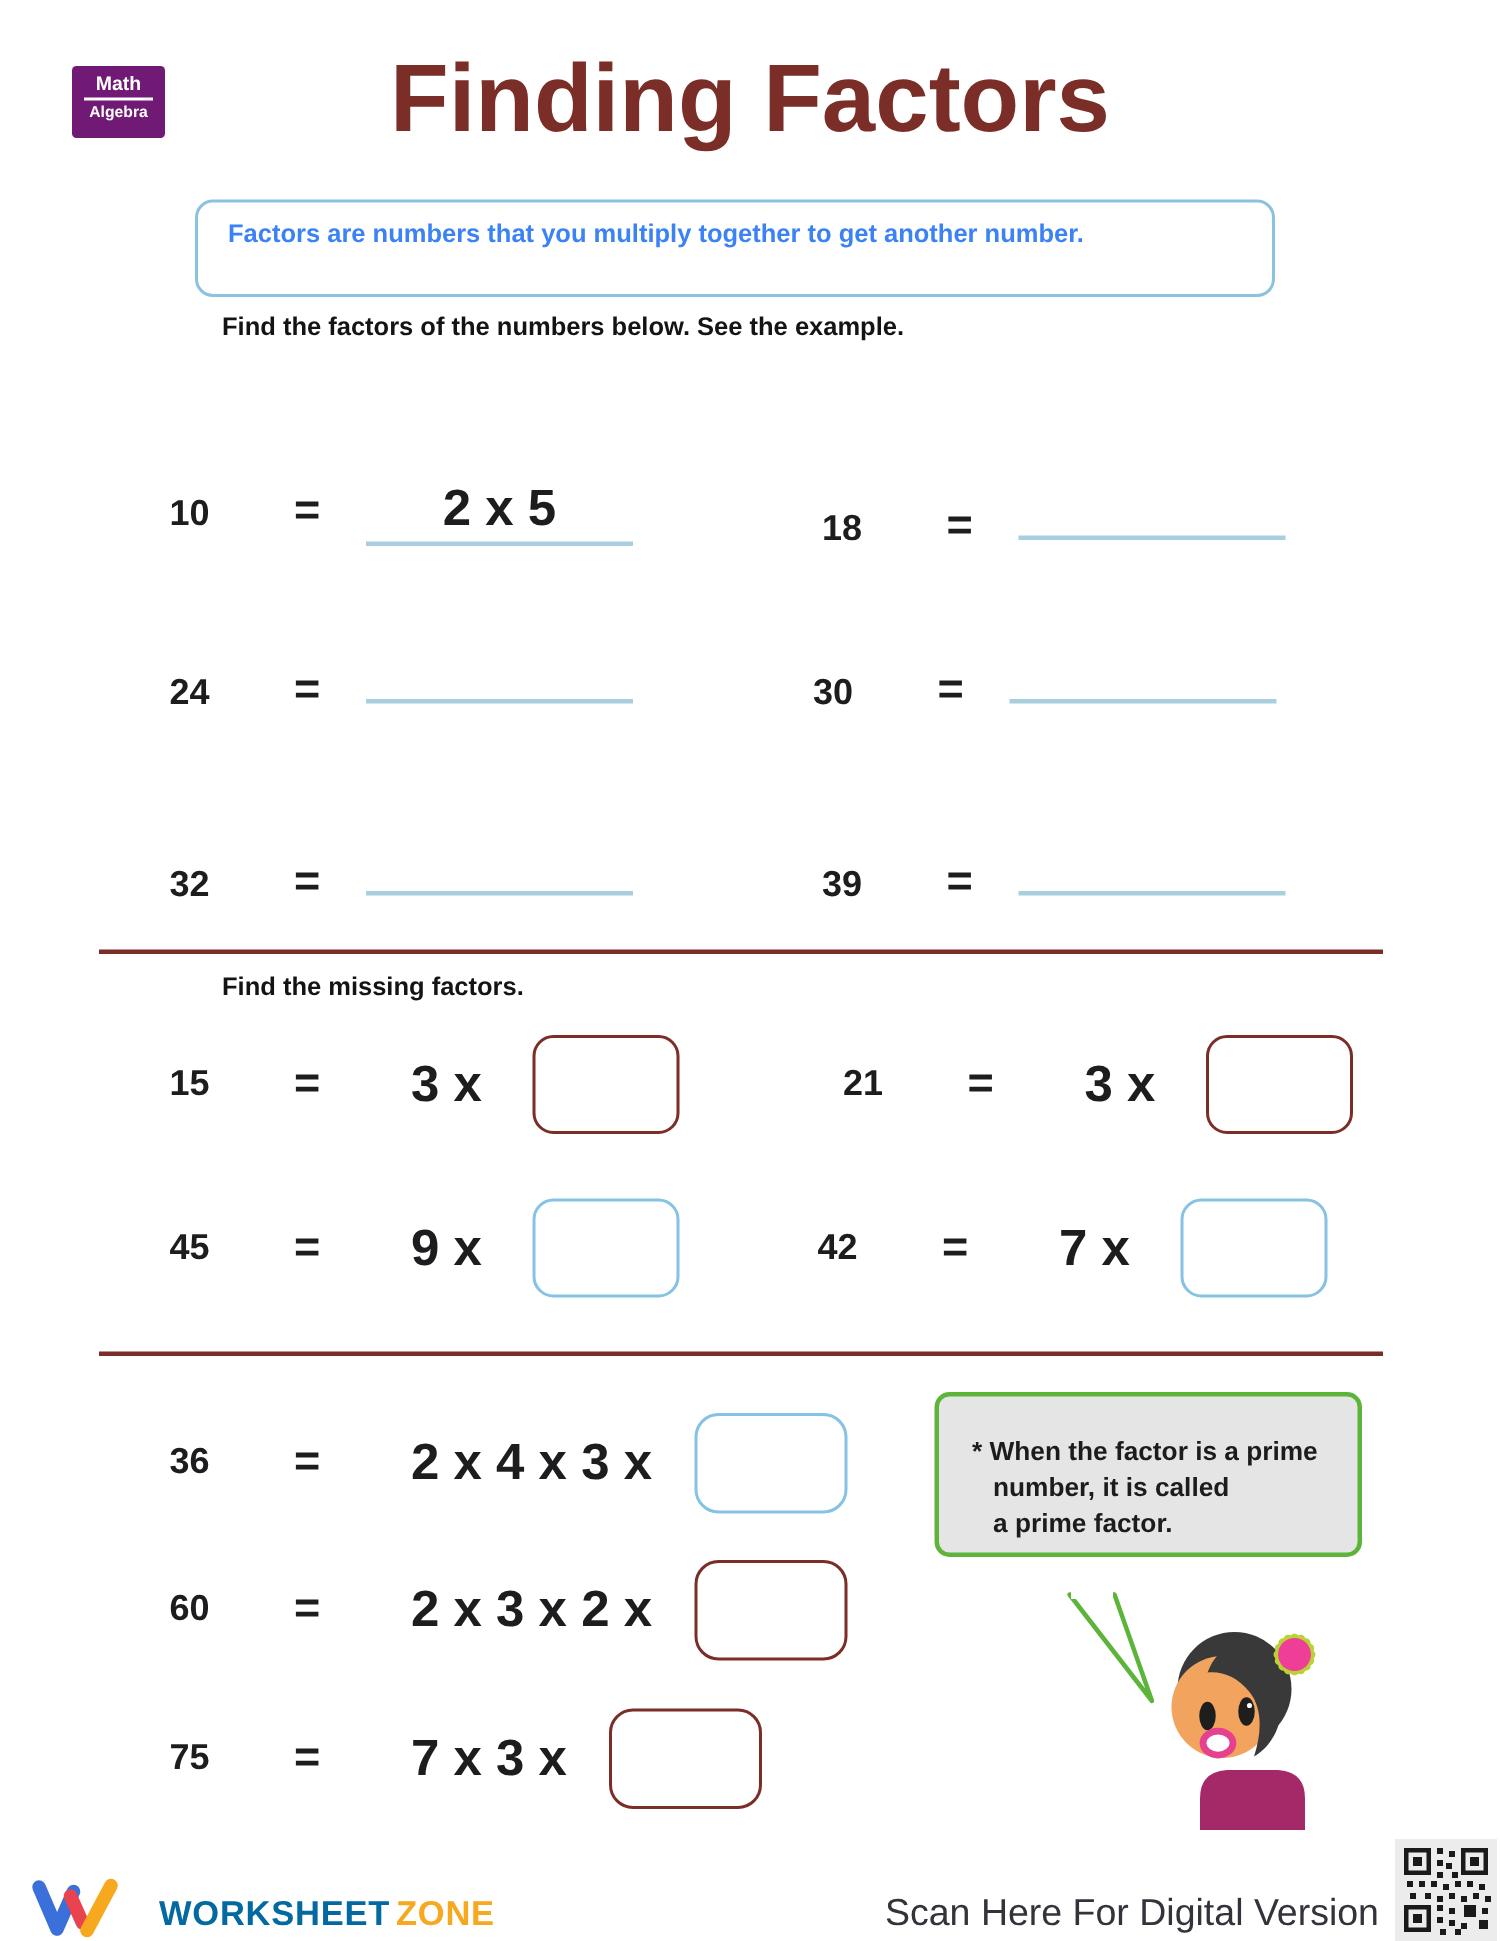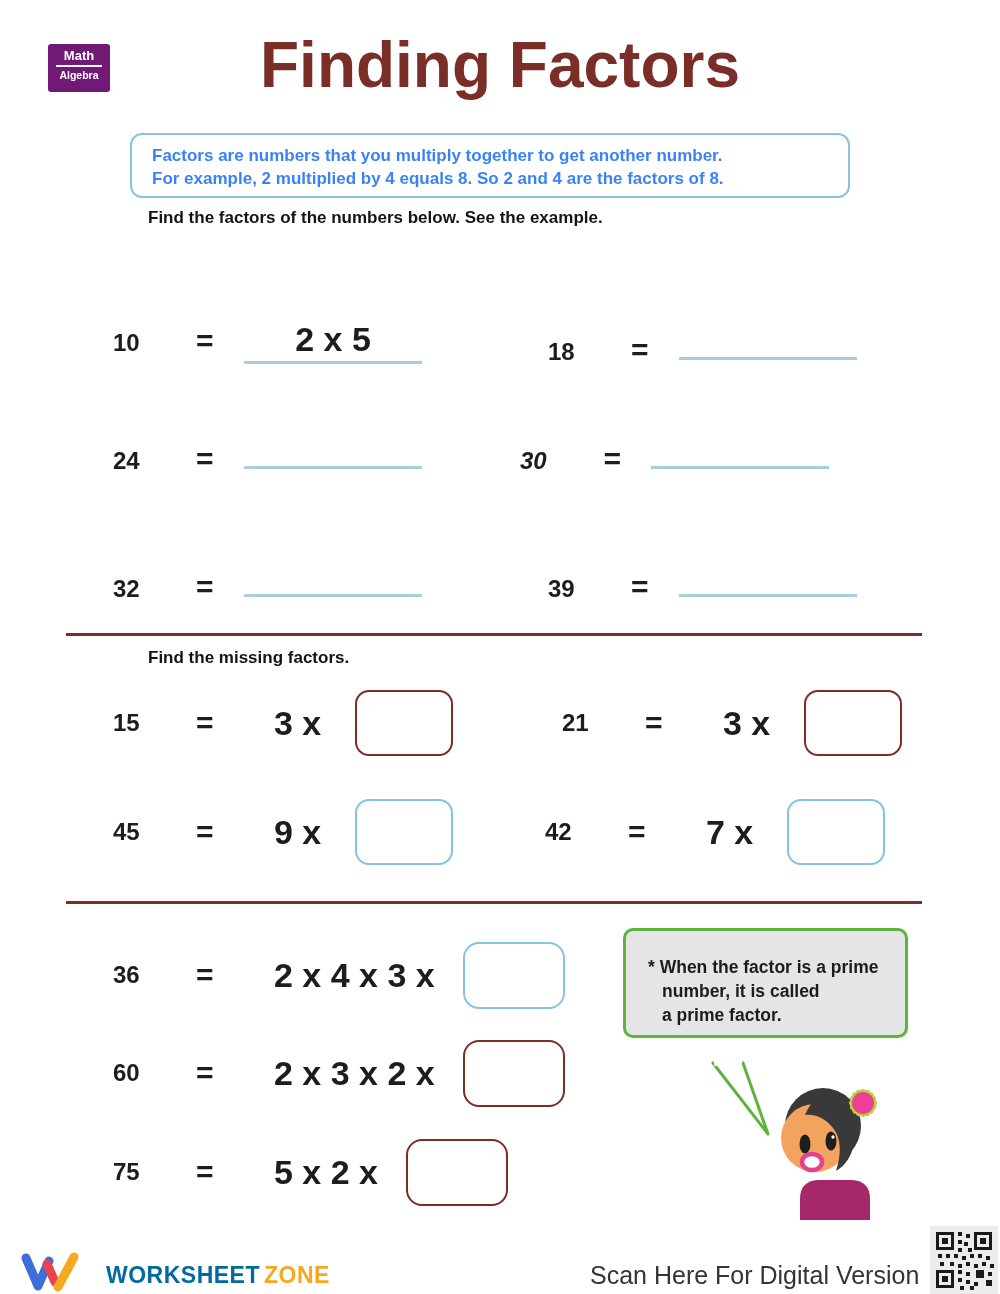--- a/index.html
+++ b/index.html
@@ -64,41 +64,40 @@
   <div class="badge">
     <div class="badge-subject">Math</div>
     <div class="badge-line"></div>
     <div class="badge-topic">Algebra</div>
   </div>
 
   <h1 class="title">Finding Factors</h1>
 
   <div class="intro-box">
     <div>Factors are numbers that you multiply together to get another number.</div>
-    <div>For example, 2 multiplied by 4 equals 8.  So 2 and 4 are the factors of 8.</div>
   </div>
 
   <div class="instruction instr1">Find the factors of the numbers below.  See the example.</div>
 
   <div class="cell" style="left:113px; top:320px;">
     <span class="num">10</span>
     <span class="eq">=</span>
     <span class="ansline">2 x 5</span>
   </div>
   <div class="cell" style="left:548px; top:320px;">
     <span class="num">18</span>
     <span class="eq">=</span>
     <span class="ansline"></span>
   </div>
   <div class="cell" style="left:113px; top:429px;">
     <span class="num">24</span>
     <span class="eq">=</span>
     <span class="ansline"></span>
   </div>
-  <div class="cell" style="left:520px; top:429px;font-style:italic;">
+  <div class="cell" style="left:542px; top:429px;">
     <span class="num">30</span>
     <span class="eq">=</span>
     <span class="ansline"></span>
   </div>
   <div class="cell" style="left:113px; top:557px;">
     <span class="num">32</span>
     <span class="eq">=</span>
     <span class="ansline"></span>
   </div>
   <div class="cell" style="left:548px; top:557px;">
@@ -146,21 +145,21 @@
   </div>
   <div class="cellc" style="left:113px; top:1037px; height:72px;">
     <span class="num">60</span>
     <span class="eq">=</span>
     <span class="given">2 x 3 x 2 x</span>
     <span class="abox abox3 maroon"></span>
   </div>
   <div class="cellc" style="left:113px; top:1136px; height:72px;">
     <span class="num">75</span>
     <span class="eq">=</span>
-    <span class="given">5 x 2 x</span>
+    <span class="given">7 x 3 x</span>
     <span class="abox abox3 maroon"></span>
   </div>
 
   <div class="bubble">
     <div>* When the factor is a prime</div>
     <div class="indent">number, it is called</div>
     <div class="indent">a prime factor.</div>
   </div>
   <svg class="tail" width="90" height="80" viewBox="0 0 90 80">
     <polygon points="15,3 45,3 70,74" fill="#ffffff" stroke="#5cb53a" stroke-width="3" stroke-linejoin="round"></polygon>

